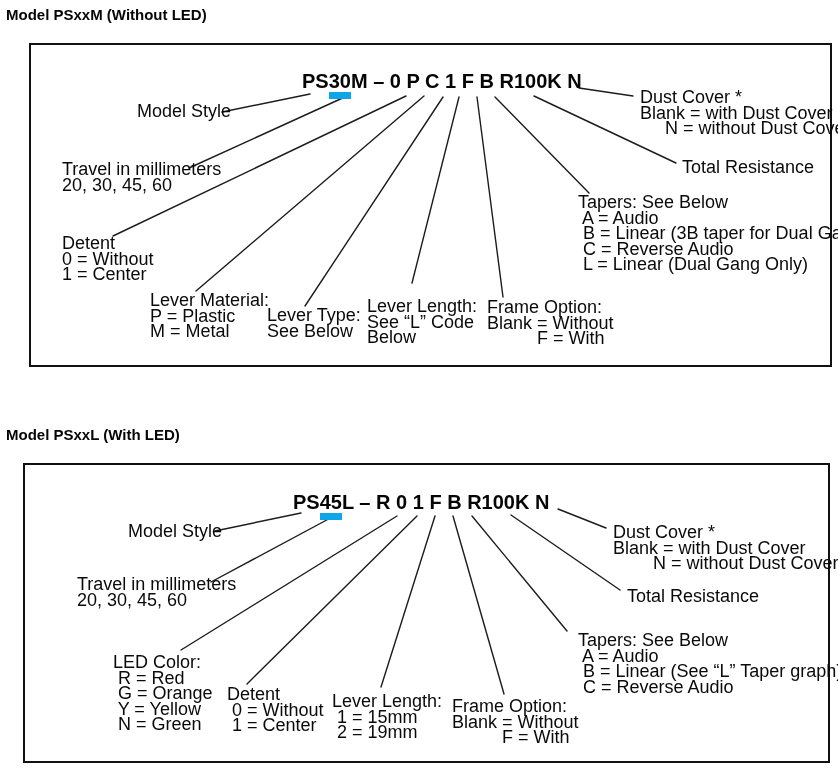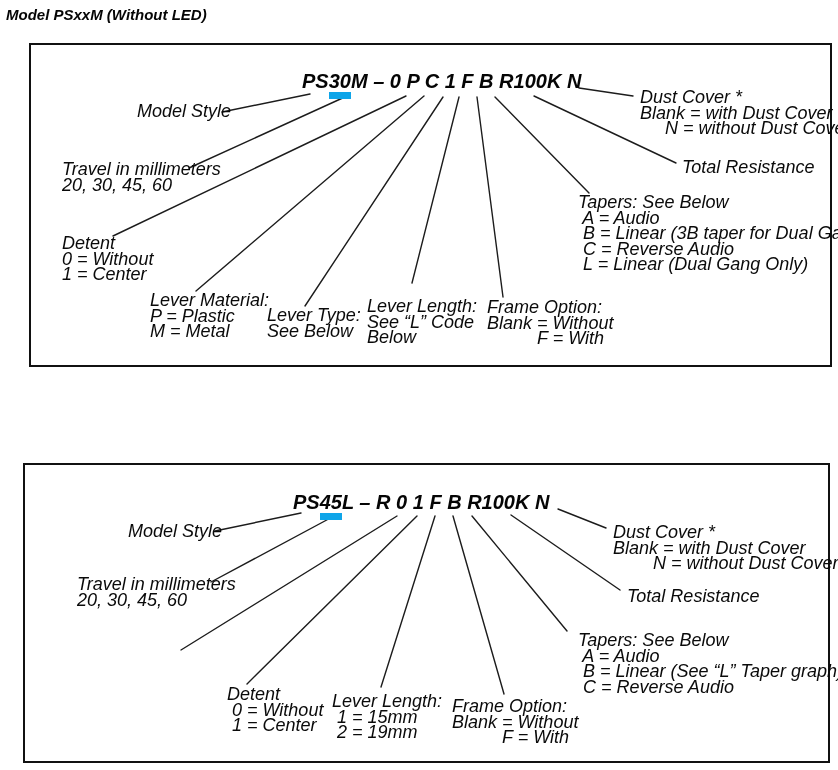--- a/index.html
+++ b/index.html
@@ -3,21 +3,21 @@
 <meta charset="utf-8">
 <style>
   html, body { margin:0; padding:0; background:#ffffff; }
   body {
     width:838px; height:770px;
     font-family:"Liberation Sans", sans-serif;
     color:#111;
     position:relative;
     overflow:hidden;
   }
-  .stage { position:absolute; left:0; top:0; width:838px; height:770px;font-style:italic; }
+  .stage { position:absolute; left:0; top:0; width:838px; height:770px; }
   .diagram-title {
     position:absolute;
     font-size:15px;
     font-weight:bold;
     color:#050505;
     white-space:pre;
   }
   .code-box {
     position:absolute;
     border:2px solid #111;
@@ -44,20 +44,21 @@
     color:#0a0a0a;
     white-space:pre;
   }
 </style>
 </head>
 <body>
 
 <div class="stage">
 
   <div class="diagram-title" style="left:6px; top:6px;">Model PSxxM (Without LED)</div>
+  <div class="diagram-title" style="left:6px; top:426px;">Model PSxxL (With LED)</div>
 
   <div class="code-box" style="left:29px; top:43px; width:803px; height:324px;"></div>
   <div class="code-box" style="left:23px; top:463px; width:807px; height:300px;"></div>
 
   <svg class="connectors" width="838" height="770">
 
     <line x1="310" y1="94" x2="222" y2="112"></line>
     <line x1="347" y1="96" x2="189" y2="168"></line>
     <line x1="406" y1="96" x2="113" y2="236"></line>
     <line x1="424" y1="96" x2="196" y2="291"></line>
@@ -106,20 +107,25 @@
  C = Reverse Audio
  L = Linear (Dual Gang Only)</div>
   <div class="lbl" style="left:682px; top:160px;">Total Resistance</div>
   <div class="lbl" style="left:640px; top:90px;">Dust Cover *
 Blank = with Dust Cover
      N = without Dust Cover</div>
 
   <div class="lbl" style="left:128px; top:524px;">Model Style</div>
   <div class="lbl" style="left:77px; top:577px;">Travel in millimeters
 20, 30, 45, 60</div>
+  <div class="lbl" style="left:113px; top:655px;">LED Color:
+ R = Red
+ G = Orange
+ Y = Yellow
+ N = Green</div>
   <div class="lbl" style="left:227px; top:687px;">Detent
  0 = Without
  1 = Center</div>
   <div class="lbl" style="left:332px; top:694px;">Lever Length:
  1 = 15mm
  2 = 19mm</div>
   <div class="lbl" style="left:452px; top:699px;">Frame Option:
 Blank = Without
           F = With</div>
   <div class="lbl" style="left:578px; top:633px;">Tapers: See Below

